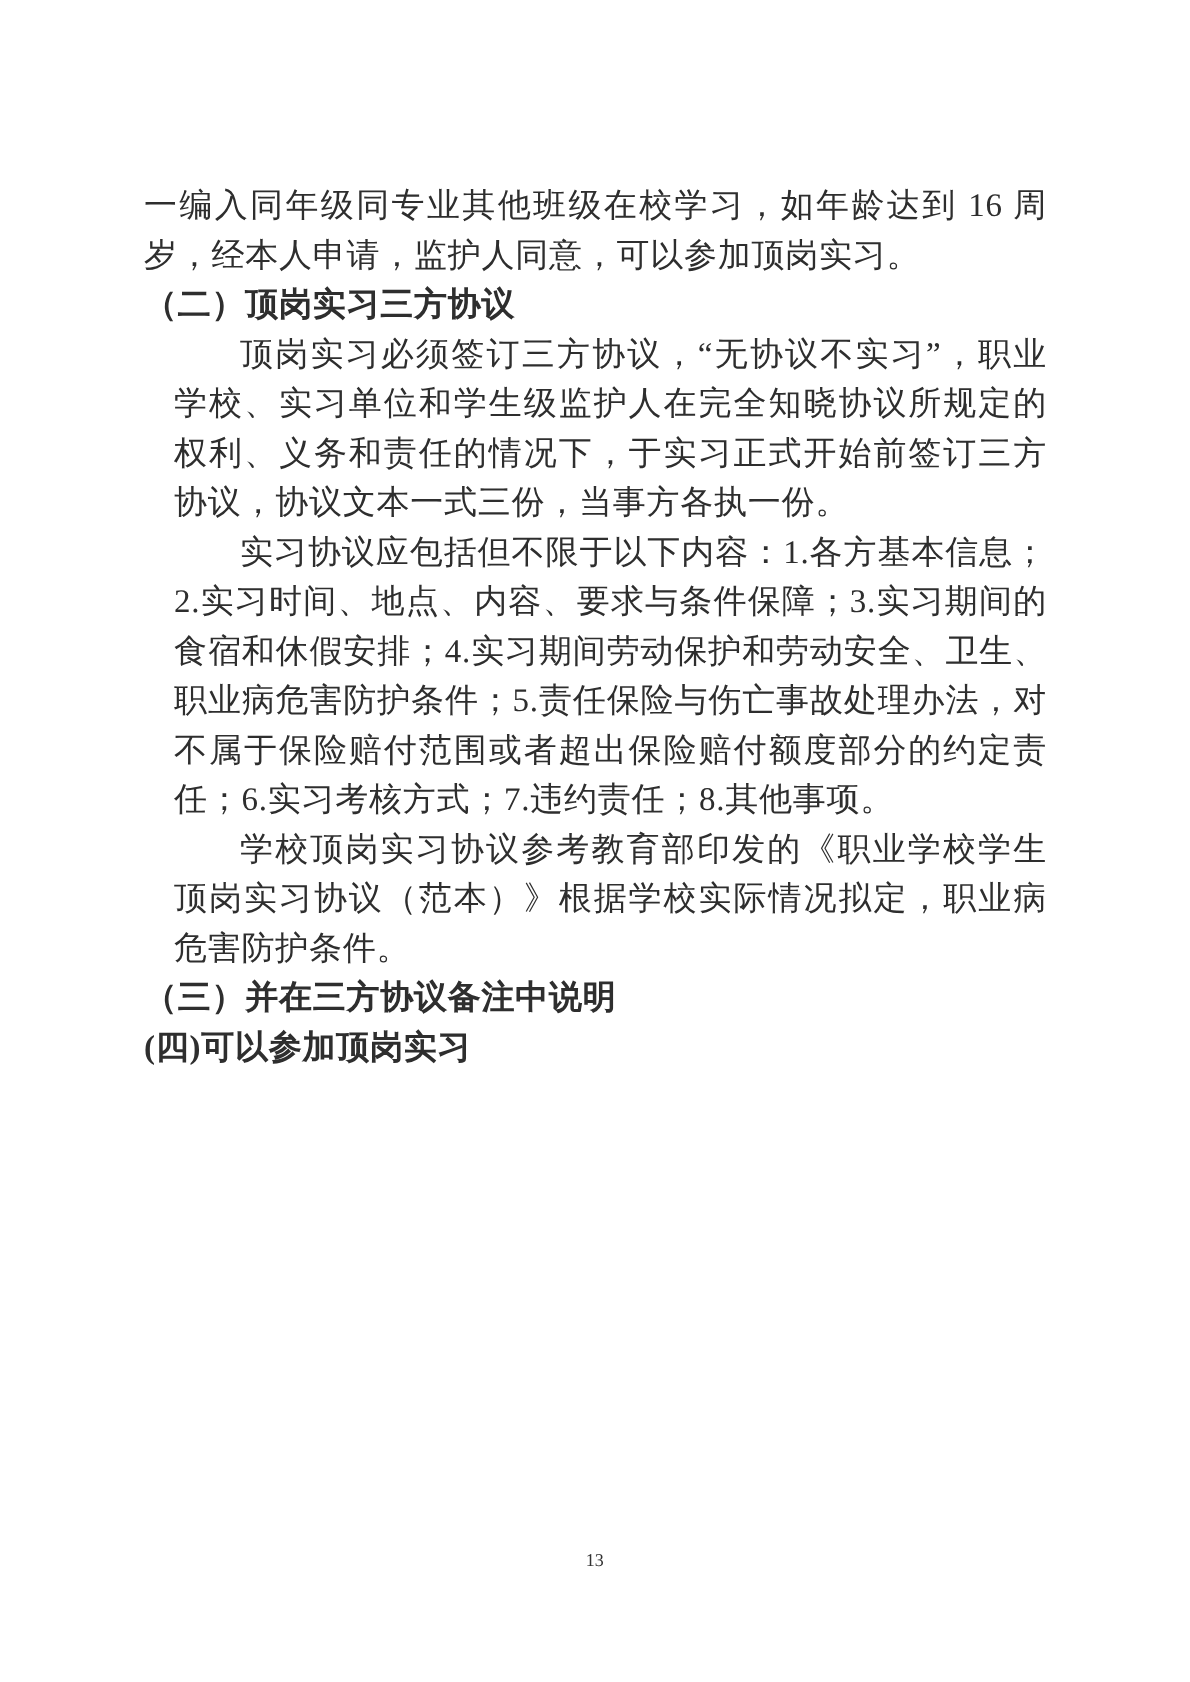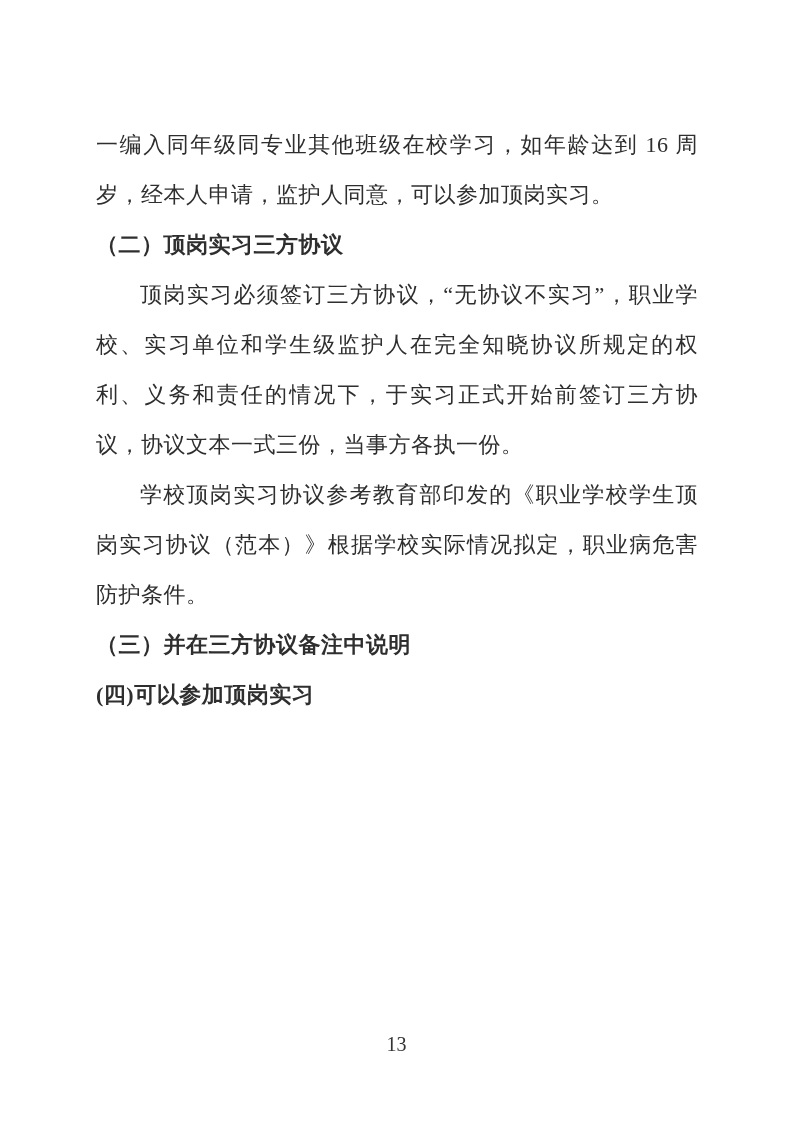--- a/index.html
+++ b/index.html
@@ -18,53 +18,55 @@
   }
   .content {
     position: absolute;
     left: 96px;
     top: 120px;
     width: 602px;
   }
   .para {
     margin: 0;
     font-size: 22px;
-    line-height: 50px;
+    line-height: 33px;
     text-align: justify;
     text-justify: inter-ideograph;
     letter-spacing: 0.5px;
     word-break: break-all;
   }
   .noindent {
     text-indent: 0;
   }
   .indent {
     text-indent: 2em;
+    margin-left: 20px;
   }
   .heading {
     font-weight: bold;
     text-indent: 0;
   }
   .page-number {
     position: absolute;
     top: 1033px;
     left: 0;
     width: 100%;
     text-align: center;
-    font-size: 20px;
+    font-size: 12px;
     color: #333333;
     font-family: "Liberation Serif", "DejaVu Serif", serif;
   }
 </style>
 </head>
 <body>
 
 <div class="page">
   <div class="content">
     <p class="para noindent">一编入同年级同专业其他班级在校学习，如年龄达到 16 周岁，经本人申请，监护人同意，可以参加顶岗实习。</p>
     <p class="para heading">（二）顶岗实习三方协议</p>
     <p class="para indent">顶岗实习必须签订三方协议，“无协议不实习”，职业学校、实习单位和学生级监护人在完全知晓协议所规定的权利、义务和责任的情况下，于实习正式开始前签订三方协议，协议文本一式三份，当事方各执一份。</p>
+    <p class="para indent">实习协议应包括但不限于以下内容：1.各方基本信息；2.实习时间、地点、内容、要求与条件保障；3.实习期间的食宿和休假安排；4.实习期间劳动保护和劳动安全、卫生、职业病危害防护条件；5.责任保险与伤亡事故处理办法，对不属于保险赔付范围或者超出保险赔付额度部分的约定责任；6.实习考核方式；7.违约责任；8.其他事项。</p>
     <p class="para indent">学校顶岗实习协议参考教育部印发的《职业学校学生顶岗实习协议（范本）》根据学校实际情况拟定，职业病危害防护条件。</p>
     <p class="para heading">（三）并在三方协议备注中说明</p>
     <p class="para heading">(四)可以参加顶岗实习</p>
   </div>
   <div class="page-number">13</div>
 </div>
 
 </body></html>

